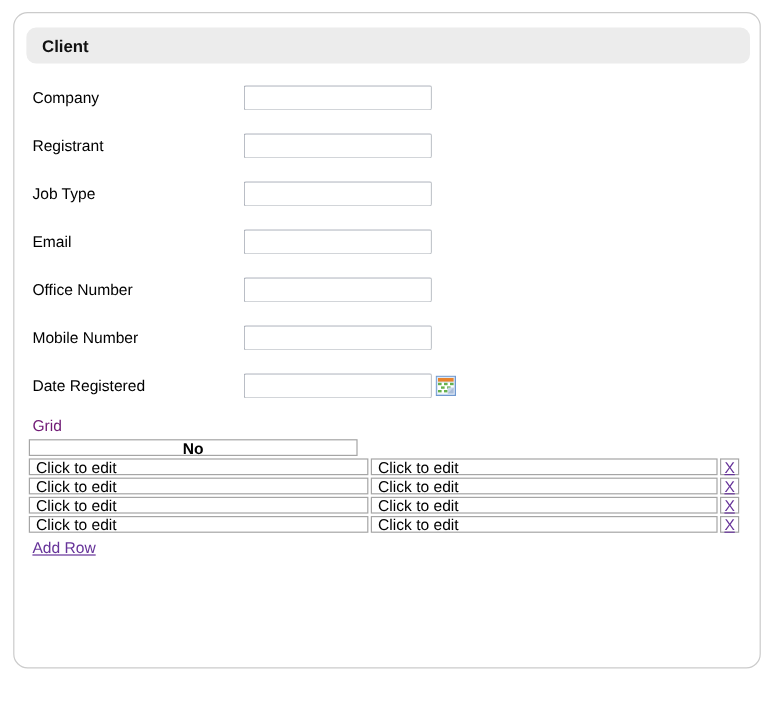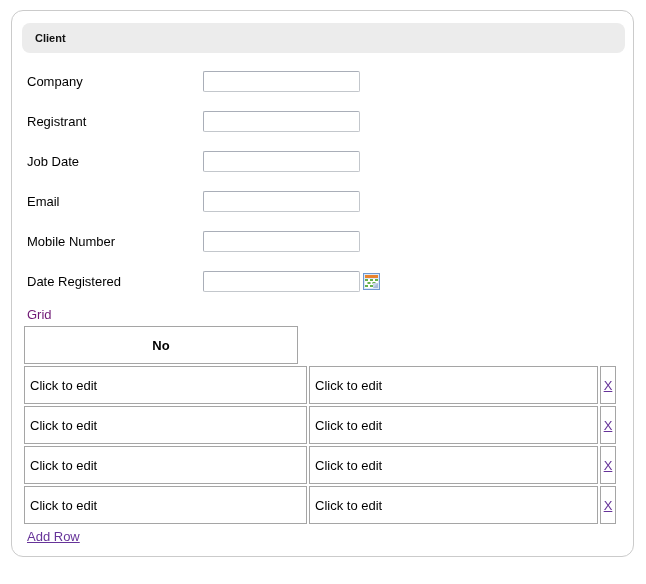--- a/index.html
+++ b/index.html
@@ -17,21 +17,21 @@
     border: 1px solid #cbcbcb;
     border-radius: 12px;
   }
   .panel-header {
     margin: 12px 8px 0 10px;
     height: 30px;
     background: #ececec;
     border-radius: 8px;
     display: flex; align-items: center;
     padding-left: 13px;
-    font-size: 11px; font-weight: bold; color: #111111;
+    font-size: 14px; font-weight: bold; color: #111111;
   }
   .form { margin-top: 8px; }
   .form-row { display: flex; align-items: center; height: 40px; padding-left: 15px; }
   .form-row label { width: 176px; font-size: 13px; color: #000000; }
   .text-input {
     width: 157px; height: 21px;
     border: 1px solid #a9aeb8;
     border-bottom-color: #c3c7cc; border-right-color: #c3c7cc;
     border-radius: 2px;
     padding: 1px 3px;
@@ -42,21 +42,21 @@
     width: 17px; height: 17px; margin-left: 3px;
     padding: 0; border: 0; background: transparent;
     cursor: pointer; line-height: 0;
   }
   .grid-section { margin: 6px 0 0 12px; }
   .grid-label { font-size: 13px; color: #701a75; margin: 0 0 4px 3px; }
   .g-row { display: flex; margin-bottom: 2px; }
   .g-cell {
     border: 1px solid #a5a5a5;
     background: #ffffff;
-    height: 38px;
+    height: 14px;
     font-size: 13px; color: #000000;
     display: flex; align-items: center;
   }
   .g-head .c-no   { width: 274px; justify-content: center; font-weight: bold; }
   .g-head .c-type { width: 298px; justify-content: center; font-weight: bold; margin-left: 2px; }
   .g-body .c-no   { width: 283px; padding-left: 5px; cursor: pointer; }
   .g-body .c-type { width: 289px; padding-left: 5px; margin-left: 2px; cursor: pointer; }
   .g-body .c-x    { width: 16px;  margin-left: 2px; justify-content: center; }
   .g-link {
     color: #663399; text-decoration: underline;
@@ -79,29 +79,33 @@
       <label>Company</label>
       <input type="text" class="text-input" style="">
     </div>
 
     <div class="form-row">
       <label>Registrant</label>
       <input type="text" class="text-input" style="">
     </div>
 
     <div class="form-row">
-      <label>Job Date</label>
+      <label>Job Type</label>
       <input type="text" class="text-input" style="">
     </div>
 
     <div class="form-row">
       <label>Email</label>
       <input type="text" class="text-input" style="">
     </div>
 
+    <div class="form-row">
+      <label>Office Number</label>
+      <input type="text" class="text-input" style="">
+    </div>
 
     <div class="form-row">
       <label>Mobile Number</label>
       <input type="text" class="text-input" style="">
     </div>
 
     <div class="form-row">
       <label>Date Registered</label>
       <input type="text" class="text-input" style="">
       <button class="calendar-btn">

